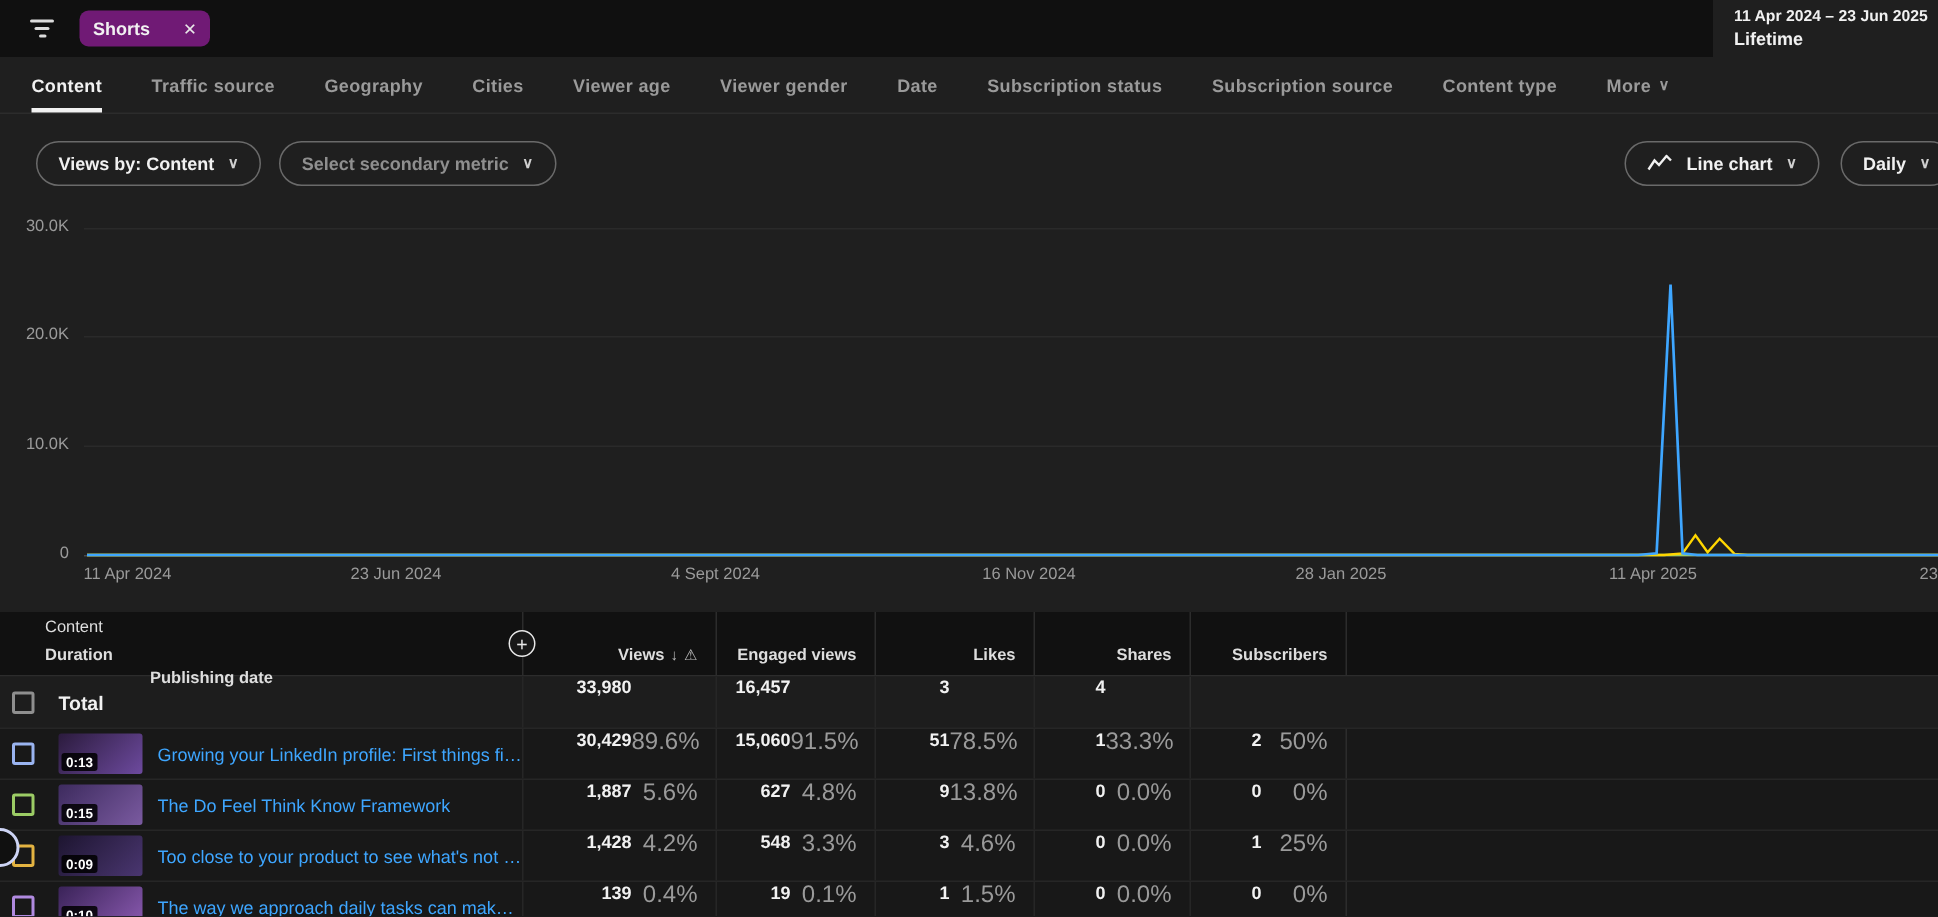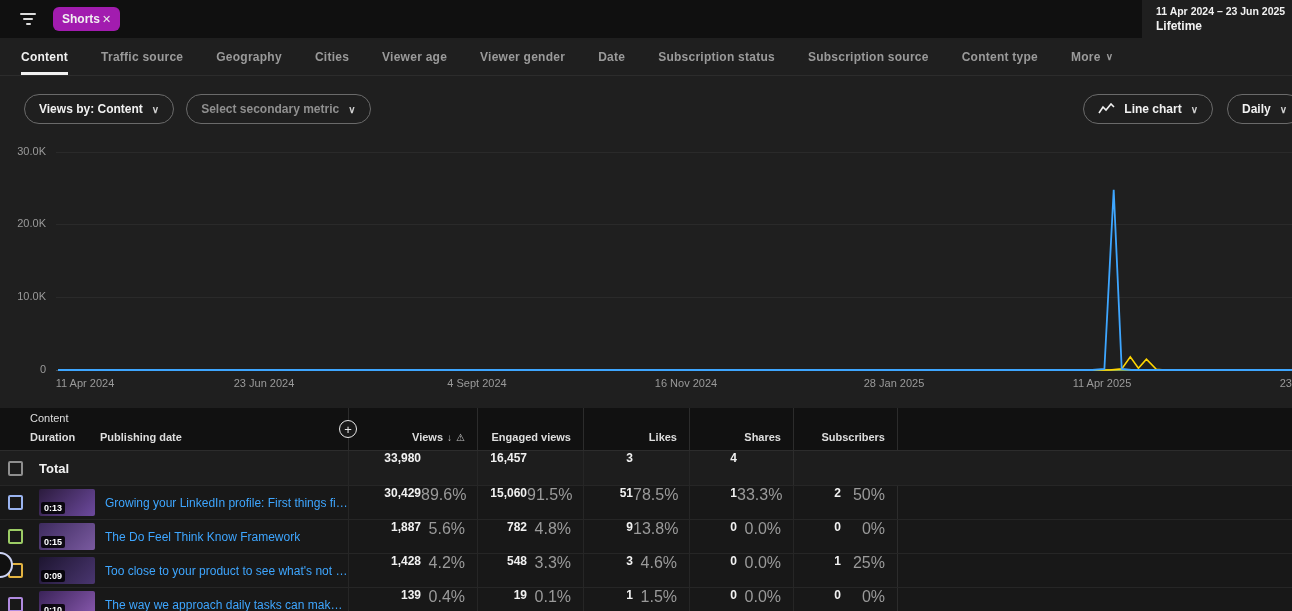--- a/index.html
+++ b/index.html
@@ -7,22 +7,22 @@
         font-family:"Liberation Sans", sans-serif;color:#f1f1f1;}
 
   
   .topbar{position:absolute;top:0;left:0;right:0;height:38px;background:#101010;
           display:flex;align-items:center;}
   .filter-icon{margin-left:20px;display:flex;flex-direction:column;gap:3px;align-items:center;cursor:pointer;}
   .filter-icon i{display:block;height:2px;background:#dcdcdc;border-radius:1px;}
   .filter-icon i:nth-child(1){width:16px;}
   .filter-icon i:nth-child(2){width:10px;}
   .filter-icon i:nth-child(3){width:5px;}
-  .chip{margin-left:17px;height:24px;background:#a21caf;border-radius:6px;display:flex;
-        align-items:center;padding:0 9px;gap:2px;cursor:pointer;}
+  .chip{margin-left:17px;height:24px;background:#701a75;border-radius:6px;display:flex;
+        align-items:center;padding:0 9px;gap:22px;cursor:pointer;}
   .chip .lbl{font-size:12px;font-weight:700;color:#f1f1f1;}
   .chip .x{font-size:11px;color:#e8e8e8;cursor:pointer;}
   .date-panel{position:absolute;right:0;top:0;width:150px;height:38px;background:#1f1f1f;
               box-sizing:border-box;padding:5px 0 0 14px;cursor:pointer;}
   .date-range{font-size:10.5px;font-weight:700;color:#f1f1f1;white-space:nowrap;}
   .period{font-size:12px;font-weight:700;color:#f1f1f1;margin-top:2px;}
 
   
   .tabs{position:absolute;top:38px;left:0;right:0;height:38px;display:flex;align-items:stretch;
         padding-left:21px;border-bottom:1px solid #2c2c2c;background:#1f1f1f;box-sizing:border-box;}
@@ -55,21 +55,21 @@
   #chart-svg{position:absolute;left:0;top:0;}
   .xlab{position:absolute;top:247px;transform:translateX(-50%);font-size:11px;color:#9a9a9a;white-space:nowrap;}
 
   
   .table{position:absolute;top:408px;left:0;right:0;bottom:0;background:#181818;overflow:hidden;}
   .grid{display:grid;grid-template-columns:348px 129px 106px 106px 104px 104px 1fr;}
   .thead{position:relative;height:42px;background:#111111;border-bottom:1px solid #2c2c2c;}
   .thead .left-cell{position:relative;}
   .group-label{position:absolute;left:30px;top:4px;font-size:11px;color:#dedede;}
   .dur-label{position:absolute;left:30px;top:23px;font-size:11px;font-weight:700;color:#dedede;}
-  .pub-label{position:absolute;left:100px;top:23px;font-size:11px;font-weight:700;color:#dedede;}
+  .pub-label{position:absolute;left:100px;top:38px;font-size:11px;font-weight:700;color:#dedede;}
   .col-head{display:flex;align-items:flex-end;justify-content:flex-end;gap:4px;
             padding:0 12px 7px 0;font-size:11px;font-weight:700;color:#dedede;
             border-left:1px solid #2c2c2c;cursor:pointer;}
   .col-head .mini{font-size:10px;color:#bdbdbd;font-weight:400;}
   .filler{border-left:1px solid #2c2c2c;}
   .plus-btn{position:absolute;left:339px;top:12px;width:18px;height:18px;border-radius:50%;
             border:1.5px solid #e8e8e8;color:#e8e8e8;display:flex;align-items:center;justify-content:center;
             font-size:13px;line-height:1;background:#181818;z-index:2;cursor:pointer;box-sizing:border-box;}
   .trow{border-bottom:1px solid #262626;}
   .trow.total{height:34px;background:#1d1d1d;}
@@ -267,21 +267,21 @@
         <span class="thumb" style="background: linear-gradient(135deg, rgb(61, 43, 94), rgb(122, 90, 160));">
           <span class="dur-badge">0:15</span>
         </span>
         <span class="title">The Do Feel Think Know Framework</span>
       </div>
       <div class="metric">
           <span class="val">1,887</span>
           <span class="pct">5.6%</span>
         </div>
       <div class="metric">
-          <span class="val">782</span>
+          <span class="val">627</span>
           <span class="pct">4.8%</span>
         </div>
       <div class="metric">
           <span class="val">9</span>
           <span class="pct">13.8%</span>
         </div>
       <div class="metric">
           <span class="val">0</span>
           <span class="pct">0.0%</span>
         </div>

